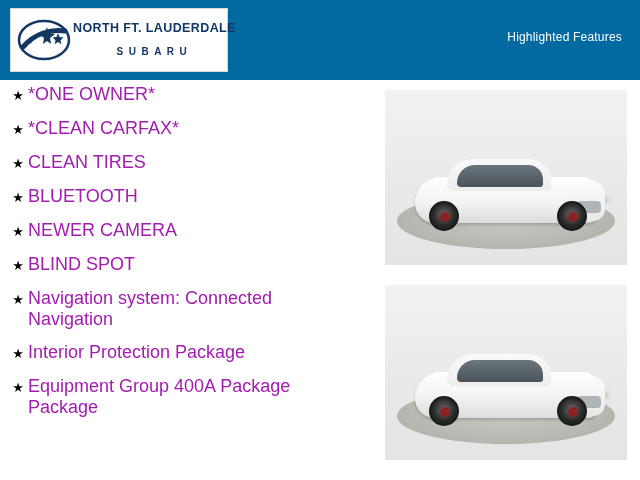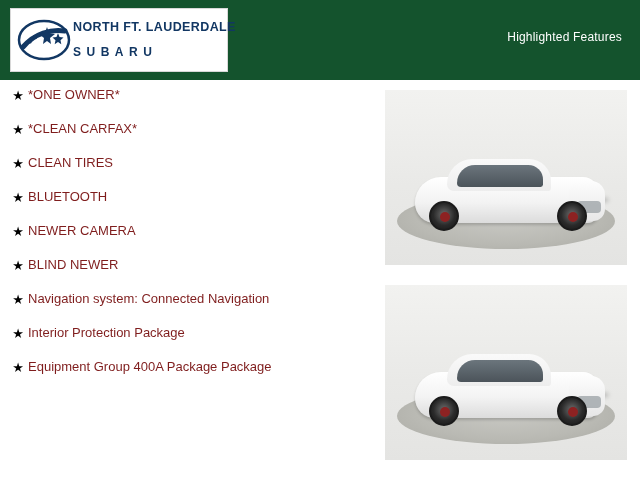--- a/index.html
+++ b/index.html
@@ -20,21 +20,21 @@
     background: #ffffff;
   }
 
   
   .header {
     position: absolute;
     left: 0;
     top: 0;
     width: 640px;
     height: 80px;
-    background: #14532d;
+    background: #0369a1;
     box-sizing: border-box;
   }
   .logo-box {
     position: absolute;
     left: 10px;
     top: 8px;
     width: 218px;
     height: 64px;
     background: #ffffff;
     border: 1px solid #d8d8d8;
@@ -54,25 +54,25 @@
     line-height: 1.05;
   }
   .logo-line1 {
     font-size: 12.5px;
     font-weight: bold;
     color: #123763;
     letter-spacing: 0.4px;
     white-space: nowrap;
   }
   .logo-line2 {
-    font-size: 12px;
+    font-size: 10px;
     font-weight: bold;
     color: #123763;
     letter-spacing: 5.5px;
-    text-align: left;
+    text-align: center;
     margin-top: 12px;
     white-space: nowrap;
   }
   .header-title {
     position: absolute;
     right: 18px;
     top: 30px;
     color: #ffffff;
     font-size: 12px;
     letter-spacing: 0.2px;
@@ -96,22 +96,22 @@
   }
   .bullet {
     flex: 0 0 20px;
     font-size: 13px;
     color: #000000;
     line-height: 21px;
     text-align: center;
     padding-top: 1px;
   }
   .feature-text {
-    font-size: 13px;
-    color: #7f1d1d;
+    font-size: 18px;
+    color: #a21caf;
     line-height: 21px;
     max-width: 310px;
   }
 
   
   .photo {
     position: absolute;
     left: 385px;
     width: 242px;
     height: 175px;
@@ -268,21 +268,21 @@
     <li class="feature-item">
       <span class="bullet">★</span>
       <span class="feature-text">BLUETOOTH</span>
     </li>
     <li class="feature-item">
       <span class="bullet">★</span>
       <span class="feature-text">NEWER CAMERA</span>
     </li>
     <li class="feature-item">
       <span class="bullet">★</span>
-      <span class="feature-text">BLIND NEWER</span>
+      <span class="feature-text">BLIND SPOT</span>
     </li>
     <li class="feature-item">
       <span class="bullet">★</span>
       <span class="feature-text">Navigation system: Connected Navigation</span>
     </li>
     <li class="feature-item">
       <span class="bullet">★</span>
       <span class="feature-text">Interior Protection Package</span>
     </li>
     <li class="feature-item">

